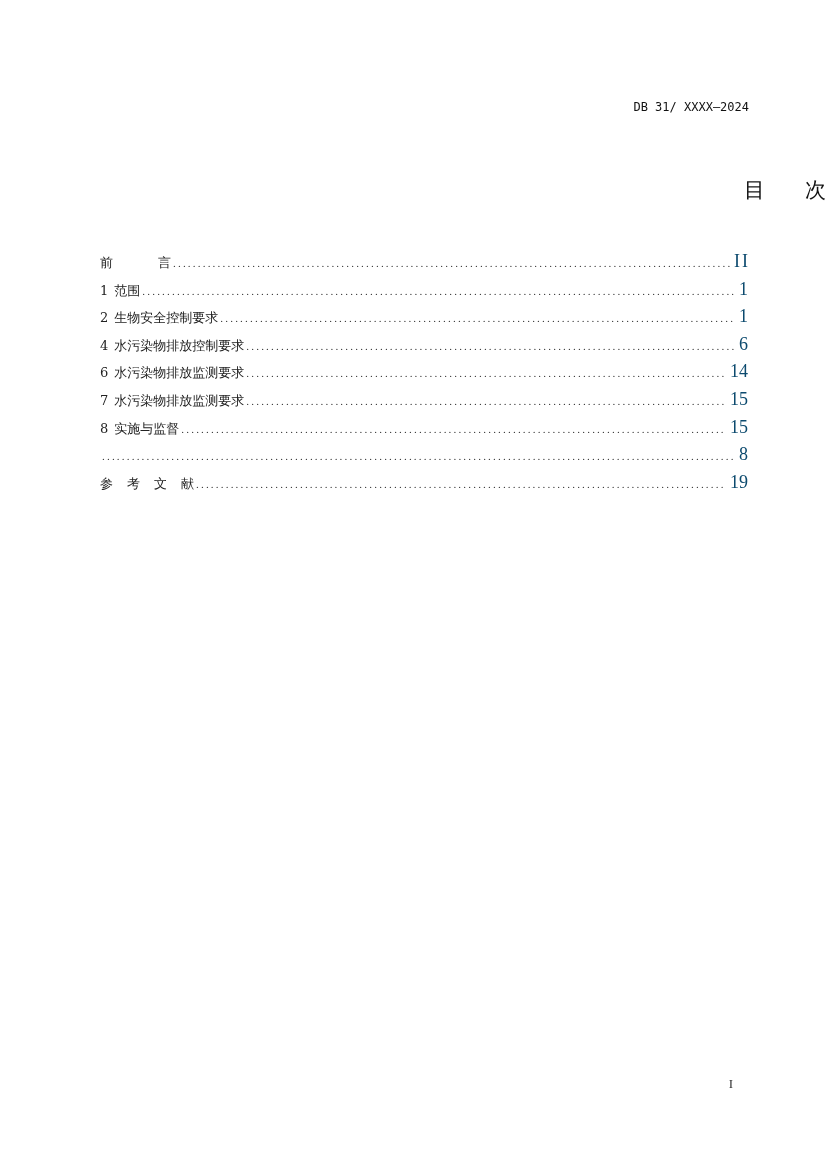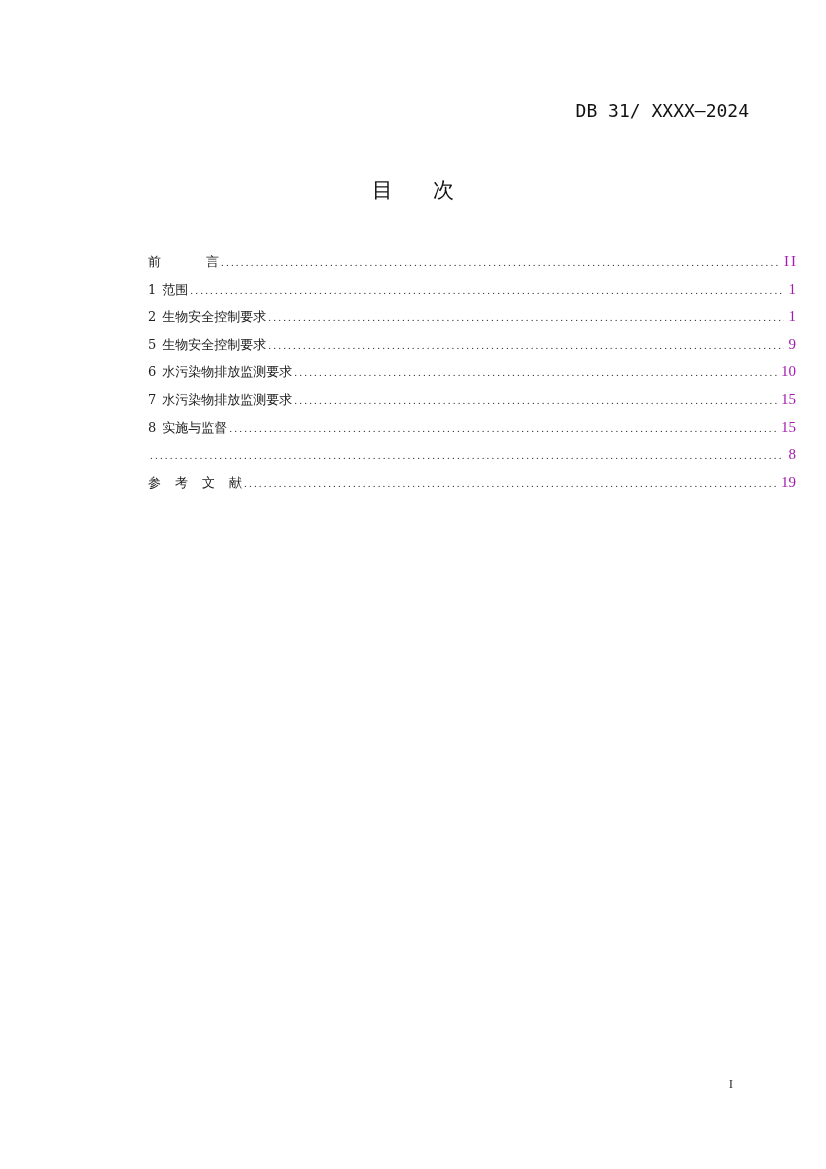--- a/index.html
+++ b/index.html
@@ -13,44 +13,43 @@
       position: relative;
       overflow: hidden;
       color: #1a1a1a;
       font-family: "DejaVu Serif", "Liberation Serif", serif;
     }
     .header-code {
       position: absolute;
       top: 100px;
       right: 77px;
       font-family: "DejaVu Sans Mono", "Liberation Mono", monospace;
-      font-size: 18px;
+      font-size: 12px;
       letter-spacing: 0px;
       color: #111;
     }
     .toc-title {
       position: absolute;
       top: 176px;
       left: 0;
       width: 826px;
-      text-align: center;
+      text-align: right;
       font-family: "DejaVu Sans", "Liberation Sans", sans-serif;
       font-size: 21px;
       color: #111;
     }
     .toc-title span.gap {
       display: inline-block;
       width: 40px;
     }
     .toc-list {
       position: absolute;
       top: 250px;
       left: 100px;
       width: 648px;
-      margin-left: 48px;
     }
     .toc-row {
       display: flex;
       align-items: baseline;
       height: 27.6px;
       font-size: 13px;
       line-height: 22px;
       white-space: nowrap;
     }
     .toc-label {
@@ -69,24 +68,24 @@
       color: #333;
       letter-spacing: 2.2px;
       font-size: 11px;
       font-family: "Liberation Serif", serif;
     }
     .toc-leader::before {
       content: "................................................................................................................................................................................................................................................................................................";
     }
     .toc-page {
       flex: 0 0 auto;
-      color: #a21caf;
+      color: #0c4a6e;
       font-family: "Liberation Serif", serif;
-      font-size: 15px;
-      text-align: right;
+      font-size: 18px;
+      text-align: left;
       min-width: 8px;
     }
     .toc-page.roman { letter-spacing: 2px; margin-right: -2px; }
     .appendix-label span + span { margin-left: 14px; }
     .page-footer {
       position: absolute;
       top: 1076px;
       right: 93px;
       font-family: "Liberation Serif", serif;
       font-size: 13px;
@@ -117,31 +116,31 @@
     <span class="toc-page">1</span>
   </div>
 
   <div class="toc-row">
     <span class="toc-label"><span class="num">2</span><span>生物安全控制要求</span></span>
     <span class="toc-leader"></span>
     <span class="toc-page">1</span>
   </div>
 
 
+  <div class="toc-row">
+    <span class="toc-label"><span class="num">4</span><span>水污染物排放控制要求</span></span>
+    <span class="toc-leader"></span>
+    <span class="toc-page">6</span>
+  </div>
 
-  <div class="toc-row">
-    <span class="toc-label"><span class="num">5</span><span>生物安全控制要求</span></span>
-    <span class="toc-leader"></span>
-    <span class="toc-page">9</span>
-  </div>
 
   <div class="toc-row">
     <span class="toc-label"><span class="num">6</span><span>水污染物排放监测要求</span></span>
     <span class="toc-leader"></span>
-    <span class="toc-page">10</span>
+    <span class="toc-page">14</span>
   </div>
 
   <div class="toc-row">
     <span class="toc-label"><span class="num">7</span><span>水污染物排放监测要求</span></span>
     <span class="toc-leader"></span>
     <span class="toc-page">15</span>
   </div>
 
   <div class="toc-row">
     <span class="toc-label"><span class="num">8</span><span>实施与监督</span></span>

